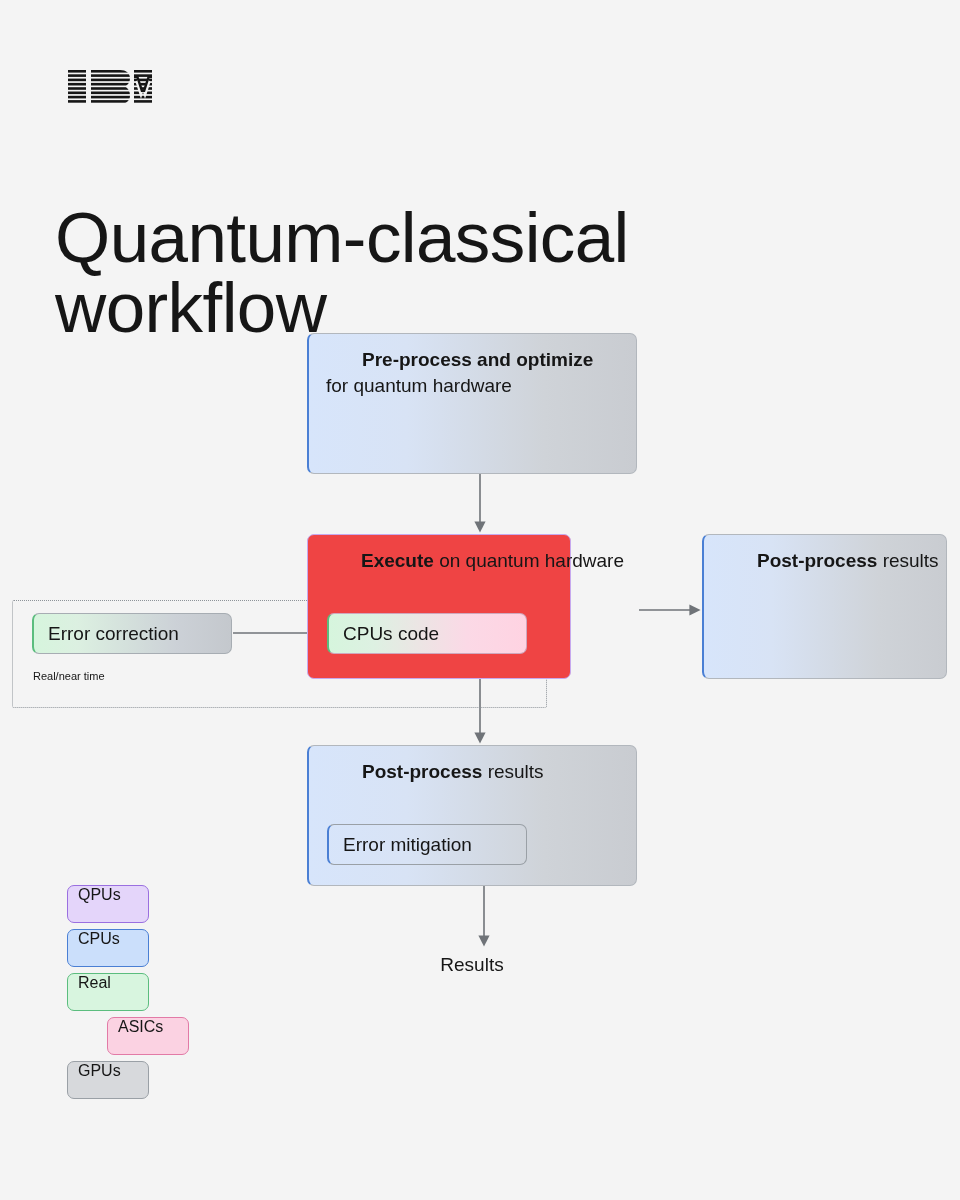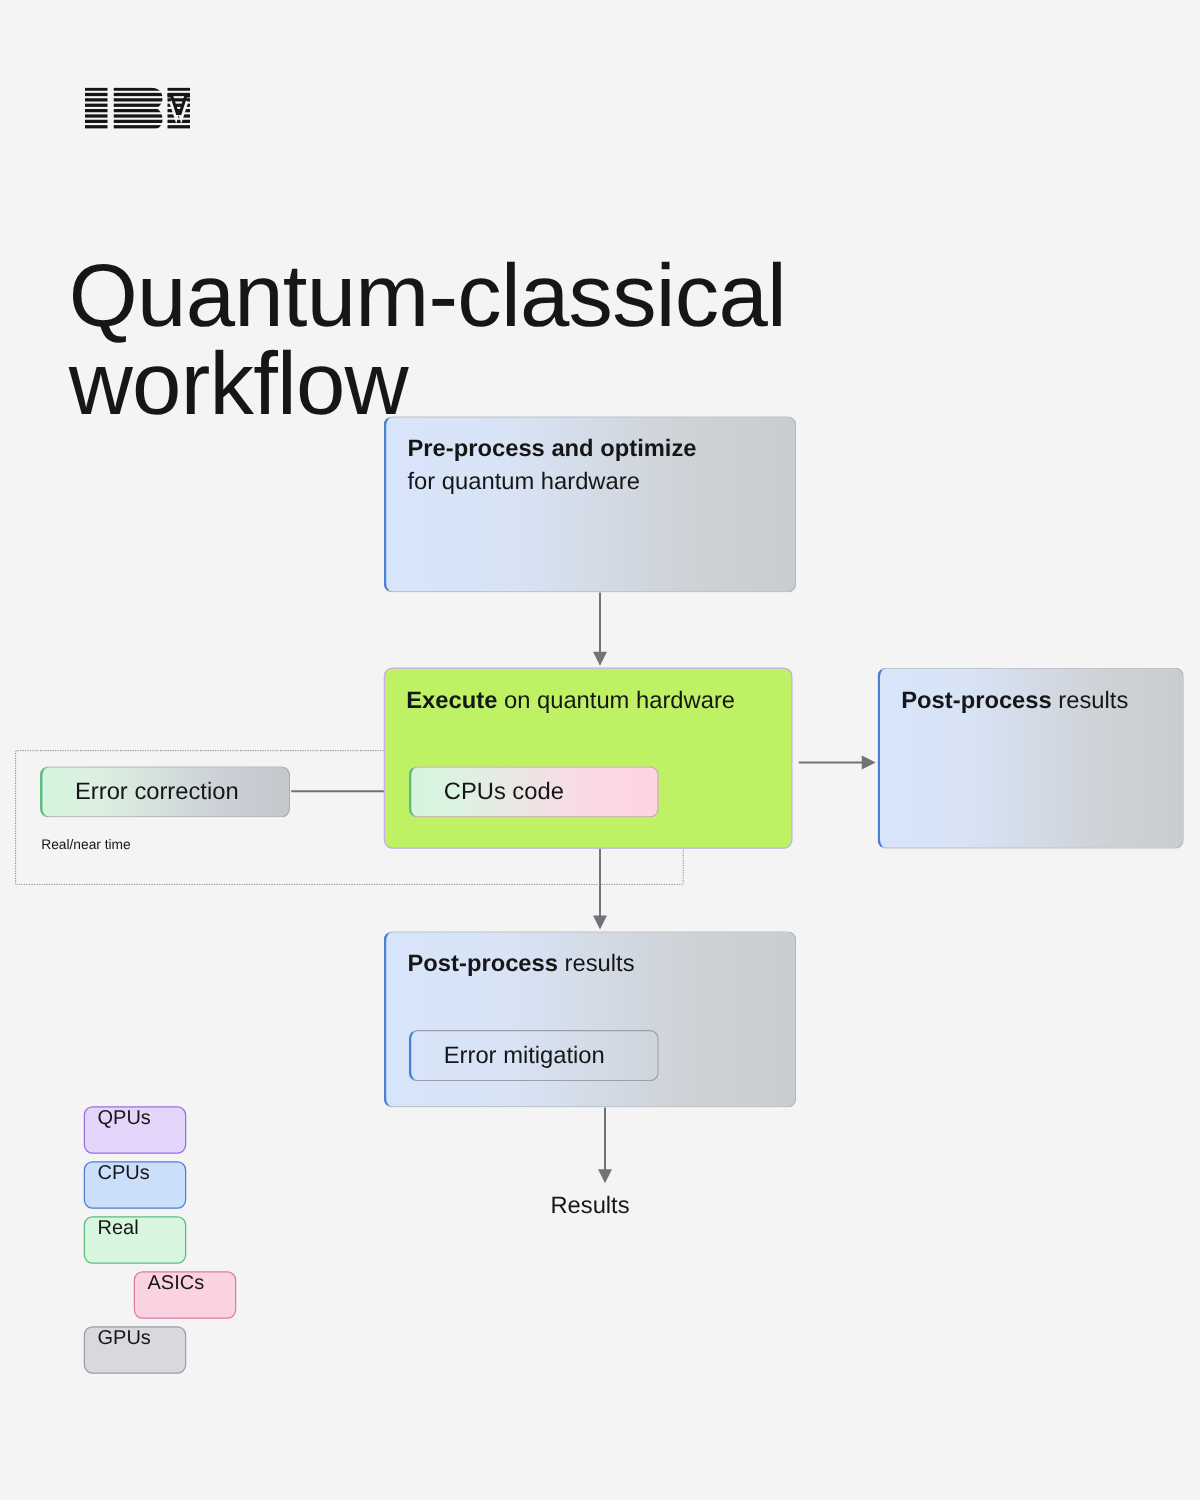--- a/index.html
+++ b/index.html
@@ -62,36 +62,36 @@
   }
   .node-title {
     position: absolute;
     left: 17px;
     top: 13px;
     font-size: 19px;
     line-height: 26px;
     white-space: nowrap;
     color: #161616;
   }
-  .node-title b { font-weight: 700; }
+  .node-title b { font-weight: 700; margin-left: 36px; }
 
   
   #box-preprocess {
     left: 307px; top: 333px;
     width: 330px; height: 141px;
     background: linear-gradient(90deg, #d7e5fb 0%, #d8e3f5 30%, #cfd3d8 72%, #c9ccd1 100%);
     border-color: #b2b7bd;
     border-left: 2px solid #4a7fd4;
   }
 
   
   #box-execute {
     left: 307px; top: 534px;
-    width: 327px; height: 145px;
-    background: #bef264;
+    width: 264px; height: 145px;
+    background: #ef4444;
     border-color: #c6a9ee;
   }
 
   
   #box-postprocess-right {
     left: 702px; top: 534px;
     width: 245px; height: 145px;
     background: linear-gradient(90deg, #d7e5fb 0%, #d8e3f5 28%, #cfd3d8 72%, #c9ccd1 100%);
     border-color: #b2b7bd;
     border-left: 2px solid #4a7fd4;
@@ -107,21 +107,21 @@
   }
 
   
   .subnode {
     position: absolute;
     border-radius: 7px;
     box-sizing: border-box;
     font-size: 19px;
     display: flex;
     align-items: center;
-    padding-left: 26px;
+    padding-left: 14px;
     color: #161616;
     white-space: nowrap;
   }
 
   #box-inner-code {
     left: 327px; top: 613px;
     width: 200px; height: 41px;
     background: linear-gradient(90deg, #d6f5dd 0%, #ddf1e2 22%, #fbd9e6 70%, #ffd3e2 100%);
     border: 1px solid #cfa8bd;
     border-left: 2px solid #5bbd7e;

